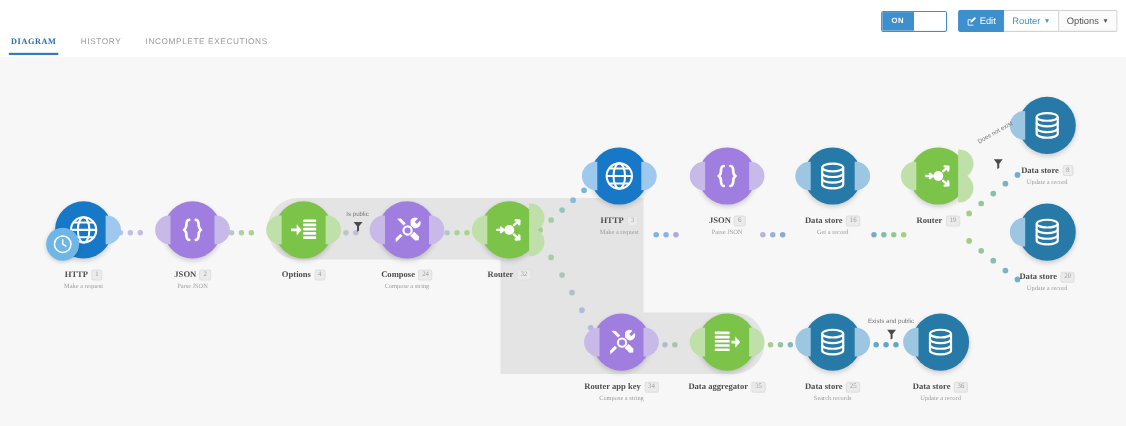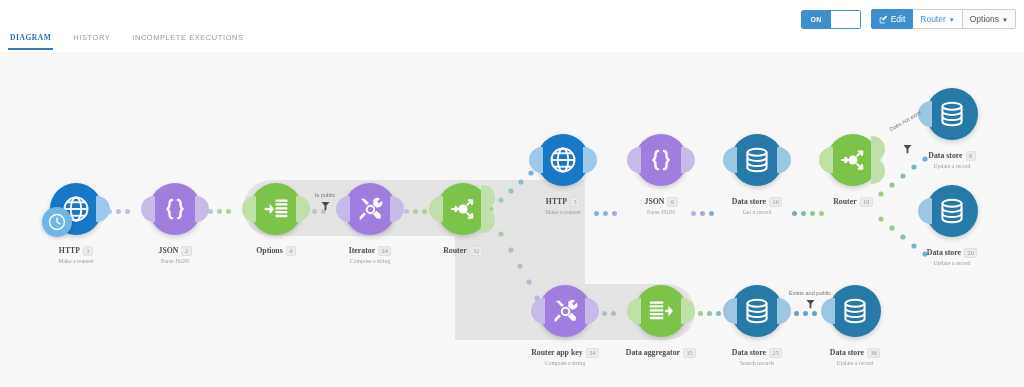--- a/index.html
+++ b/index.html
@@ -419,21 +419,21 @@
         <path d="M4.1 3.2 L7.0 3.0 L10.6 6.6 L9.0 8.2 L5.4 4.6 Z"></path>
         <path d="M15.4 14.6 L17.0 13.0 L20.6 16.6 L20.4 19.4 L17.6 19.6 L14.0 16.0 Z"></path>
         <path d="M19.9 3.6a3.6 3.6 0 0 0-5.2 4.5 l-6.4 6.4 a3.6 3.6 0 0 0-4.0 5.6 l2.4-2.4 1.7 1.7 -2.4 2.4 a3.6 3.6 0 0 0 5.0-4.3 l6.5-6.5 a3.6 3.6 0 0 0 4.3-5.1 l-2.4 2.4 -1.7-1.7 z" opacity="0"></path>
         <path d="M3.2 20.8 L3.0 18.0 L6.6 14.4 L8.2 16.0 L4.6 19.6 Z"></path>
         <path d="M20.3 3.1 l-2.3 2.3 -1.5-1.5 2.3-2.3 a3.9 3.9 0 0 0-4.6 5.1 l1.3 1.3 1.6-1.6 1.6 1.6 -1.6 1.6 1.3 1.3 a3.9 3.9 0 0 0 5.1-4.6 l-2.3 2.3 -1.5-1.5 z" opacity="0"></path>
         <path d="M14.3 4.1a3.8 3.8 0 0 1 5.5-1.0 l-2.4 2.4 1.6 1.6 2.4-2.4 a3.8 3.8 0 0 1-5.0 5.2 L14.3 8.1 z"></path>
       </svg>
     </div>
     <div class="node-caption">
       <div class="node-title">
-        <span>Iterator</span>
+        <span>Compose</span>
         <span class="node-num">24</span>
       </div>
       <div class="node-sub">Compose a string</div>
     </div>
   </div>
 
   <div class="node" style="left:463px; top:157px;">
     <div class="moon left" style="left:-34px; background:#bfe0a8;"></div>
     <div class="moon right" style="left:18px; top:-24px; background:#bfe0a8;"></div>
     <div class="moon right" style="left:18px; top:-2px; background:#bfe0a8;"></div>

